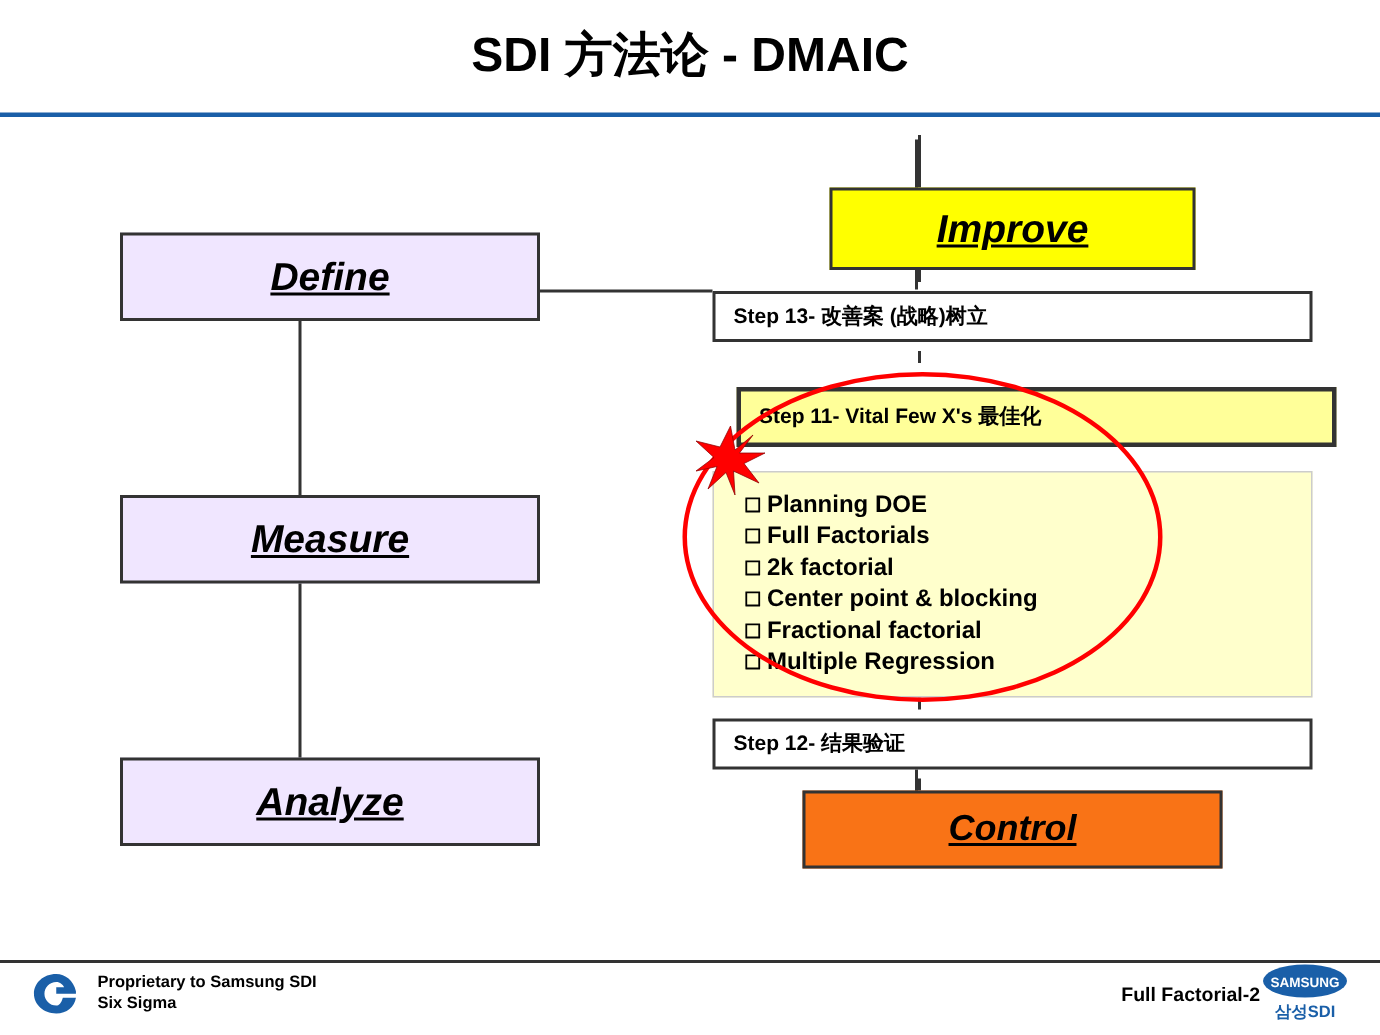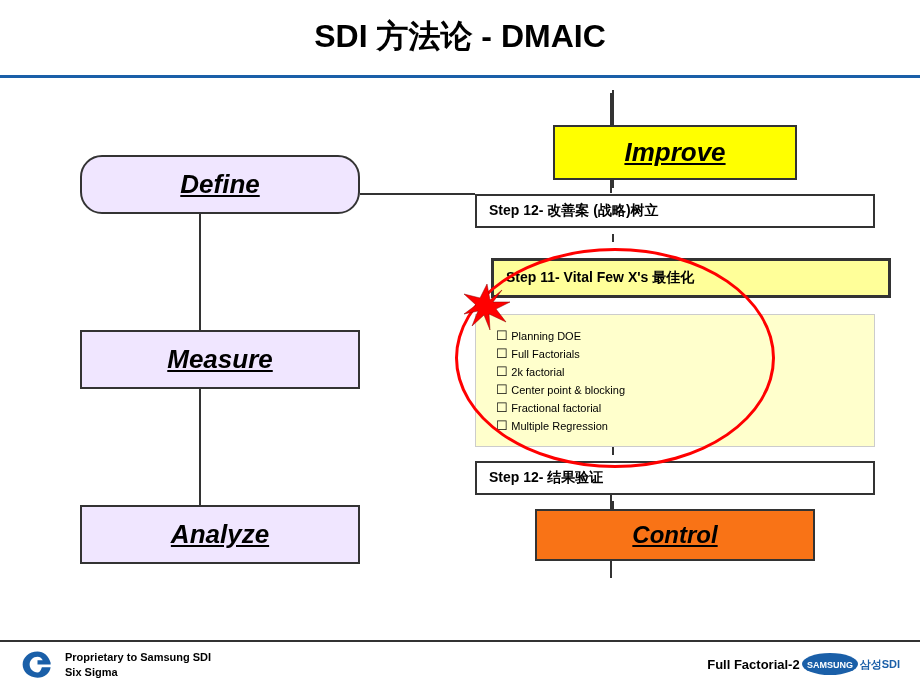--- a/index.html
+++ b/index.html
@@ -108,22 +108,22 @@
       position: relative;
       width: 100%;
     }
 
     .checklist-area ul {
       list-style: none;
       padding: 0;
     }
 
     .checklist-area ul li {
-      font-size: 11px;
-      font-weight: normal;
+      font-size: 16px;
+      font-weight: bold;
       color: #000;
       margin: 3px 0;
       padding-left: 5px;
     }
 
     .checklist-area ul li::before {
       content: '☐ ';
       font-size: 13px;
     }
 
@@ -200,21 +200,21 @@
     }
     .footer-text-left {
       font-size: 11px;
       font-weight: bold;
       line-height: 1.3;
     }
 
     
     .samsung-logo {
       display: flex;
-      flex-direction: row;
+      flex-direction: column;
       align-items: center;
       font-size: 10px;
       text-align: right;
     }
 
     
     .left-vline {
       position: absolute;
       left: 199px;
       width: 2px;
@@ -231,21 +231,21 @@
   </style>
 </head>
 <body>
 
 <div class="page-title">SDI 方法论 - DMAIC</div>
 
 <div class="top-line"></div>
 
 <div class="left-vline" style="top: 195px; height: 365px;"></div>
 
-<div class="dmaic-box" style="top: 155px; left: 80px; border-radius: 22px;">
+<div class="dmaic-box" style="top: 155px; left: 80px;">
   <span>Define</span>
 </div>
 
 <div class="dmaic-box" style="top: 330px; left: 80px;">
   <span>Measure</span>
 </div>
 
 <div class="dmaic-box" style="top: 505px; left: 80px;">
   <span>Analyze</span>
 </div>
@@ -258,21 +258,21 @@
 <div style="position:absolute; top:90px; left:475px; width:400px;">
 
   <div style="width:2px; height:35px; background:#333; margin: 0 auto 0 137px;"></div>
 
   <div class="improve-box">
     <span>Improve</span>
   </div>
 
   <div style="width:2px; height:8px; background:#333; margin: 0 auto 0 137px;"></div>
 
-  <div class="step-box">Step 12- 改善案 (战略)树立</div>
+  <div class="step-box">Step 13- 改善案 (战略)树立</div>
 
   <div style="width:2px; height:8px; background:#333; margin: 0 auto 0 137px;"></div>
 
   <div class="step11-box">Step 11- Vital Few X's 最佳化</div>
 
   <div class="checklist-area">
     <ul>
       <li>Planning DOE</li>
       <li>Full Factorials</li>
       <li>2k factorial</li>

